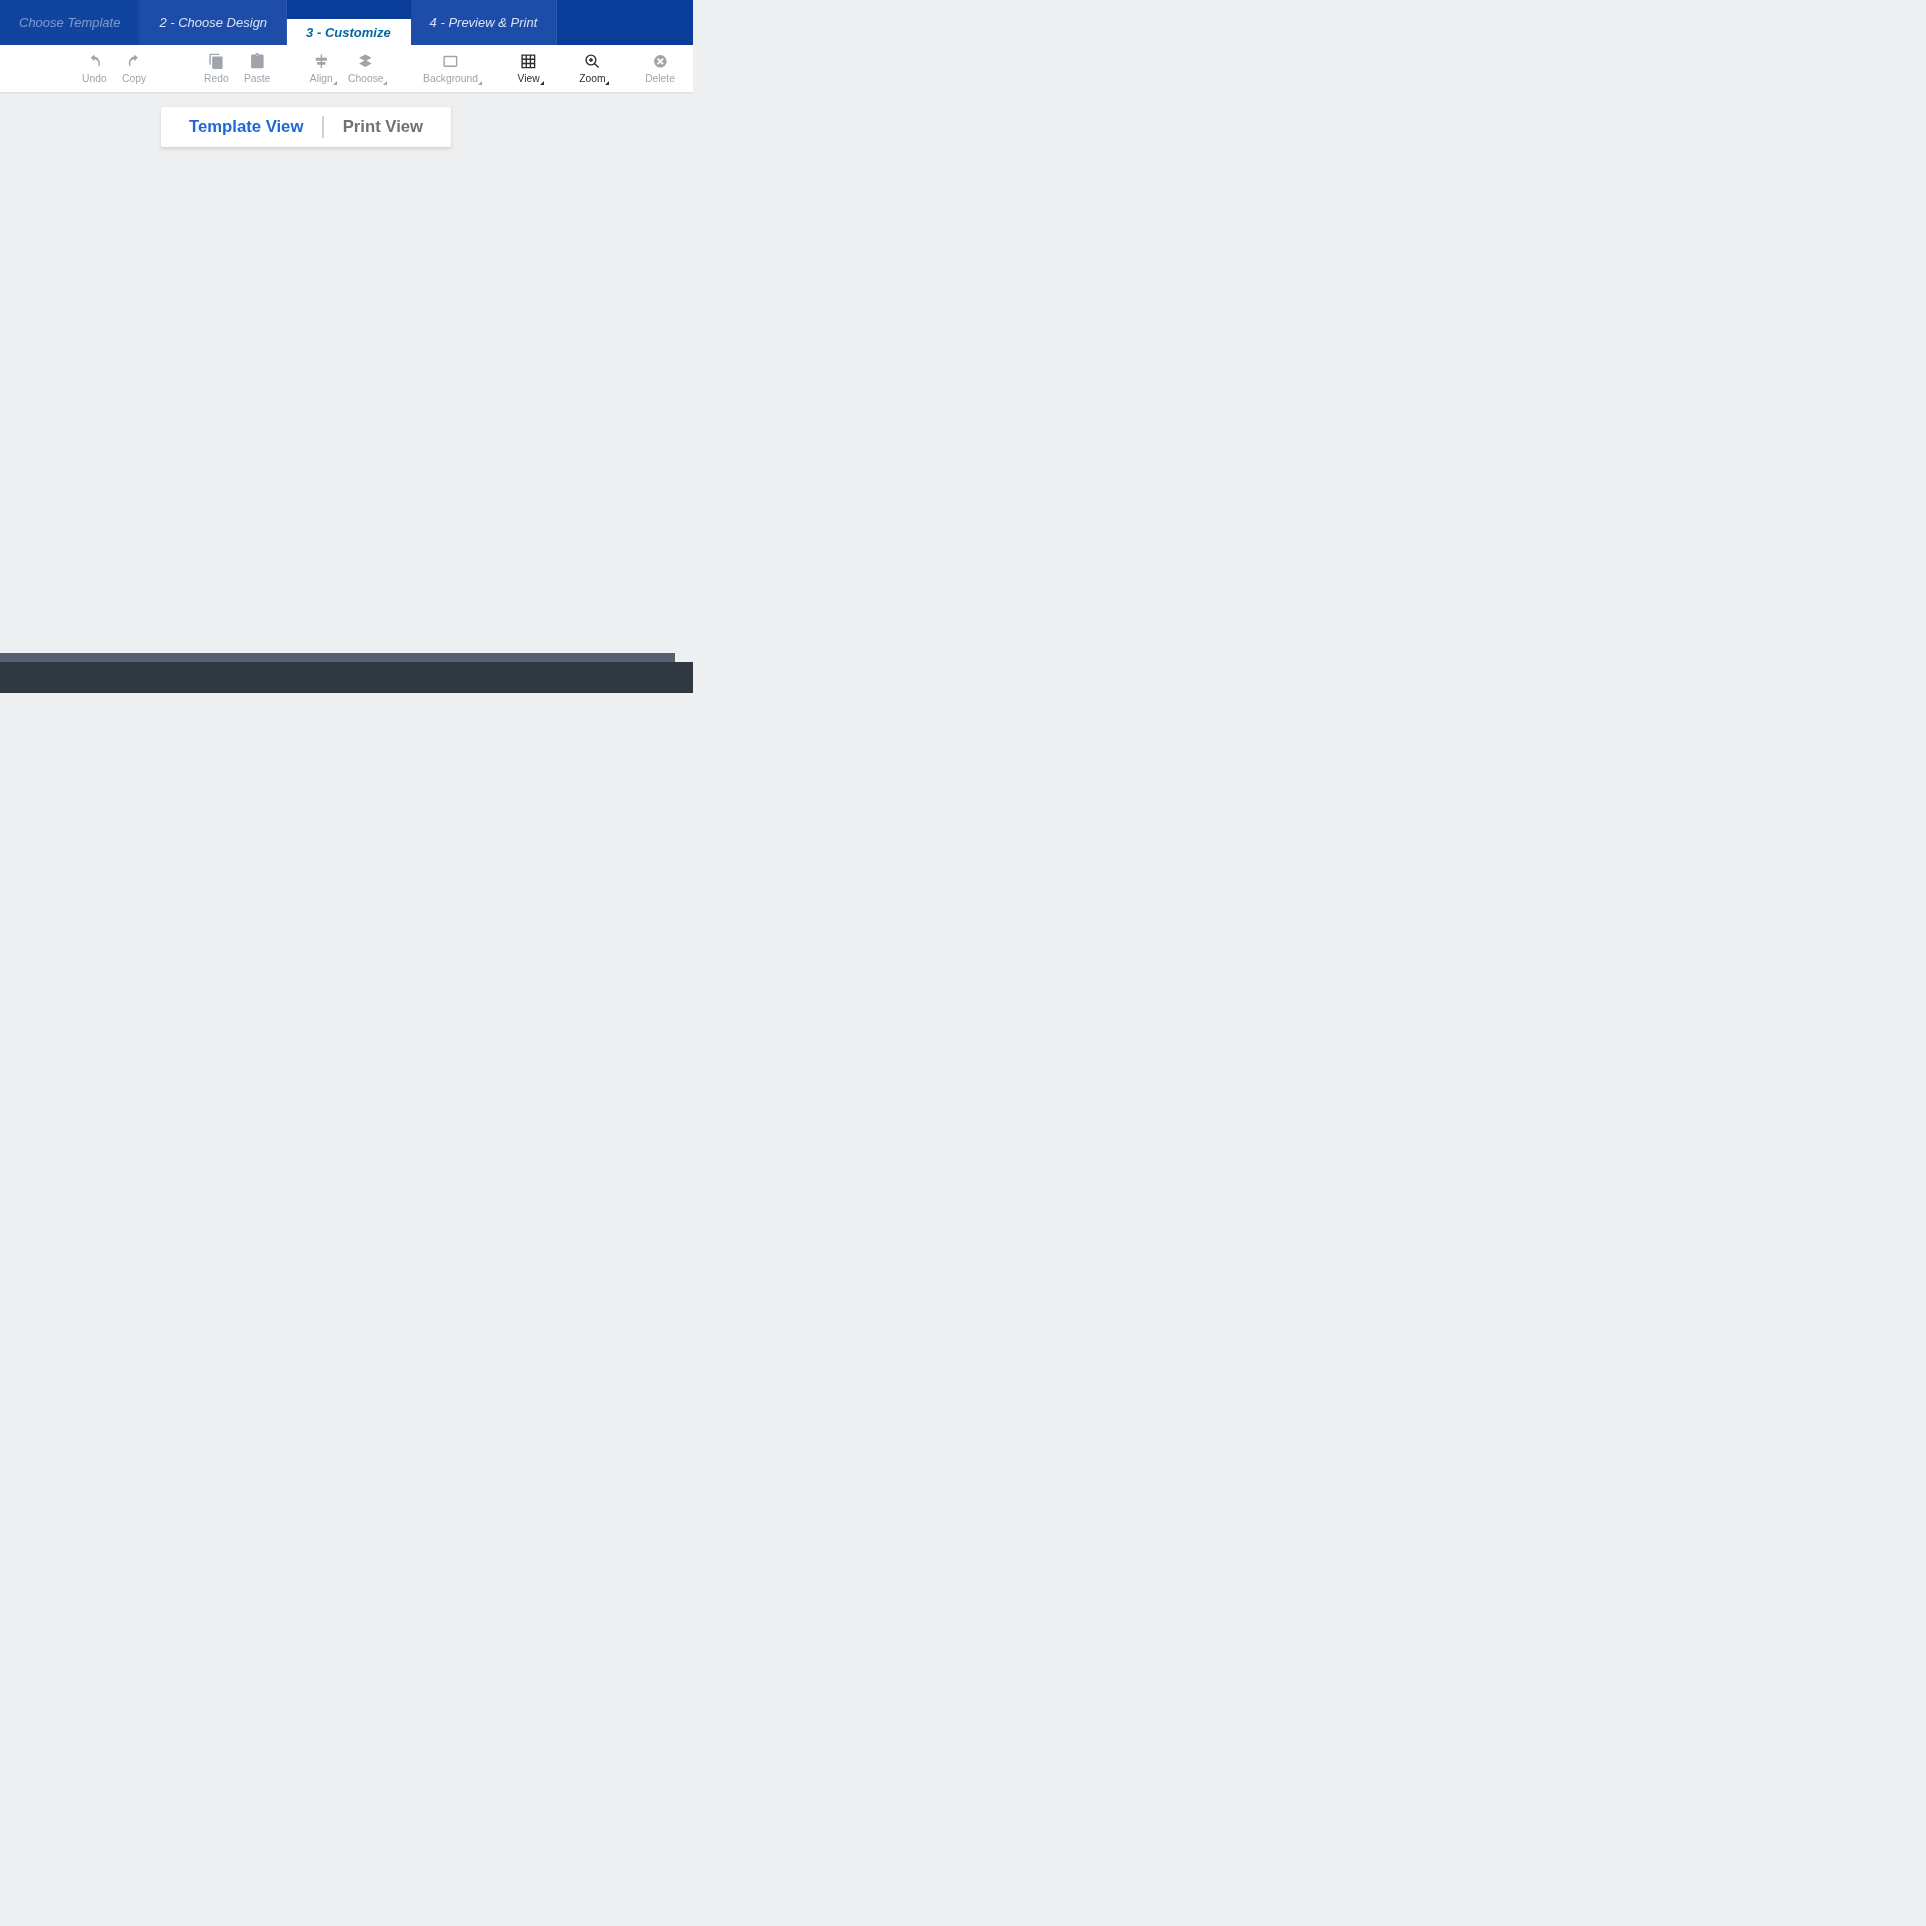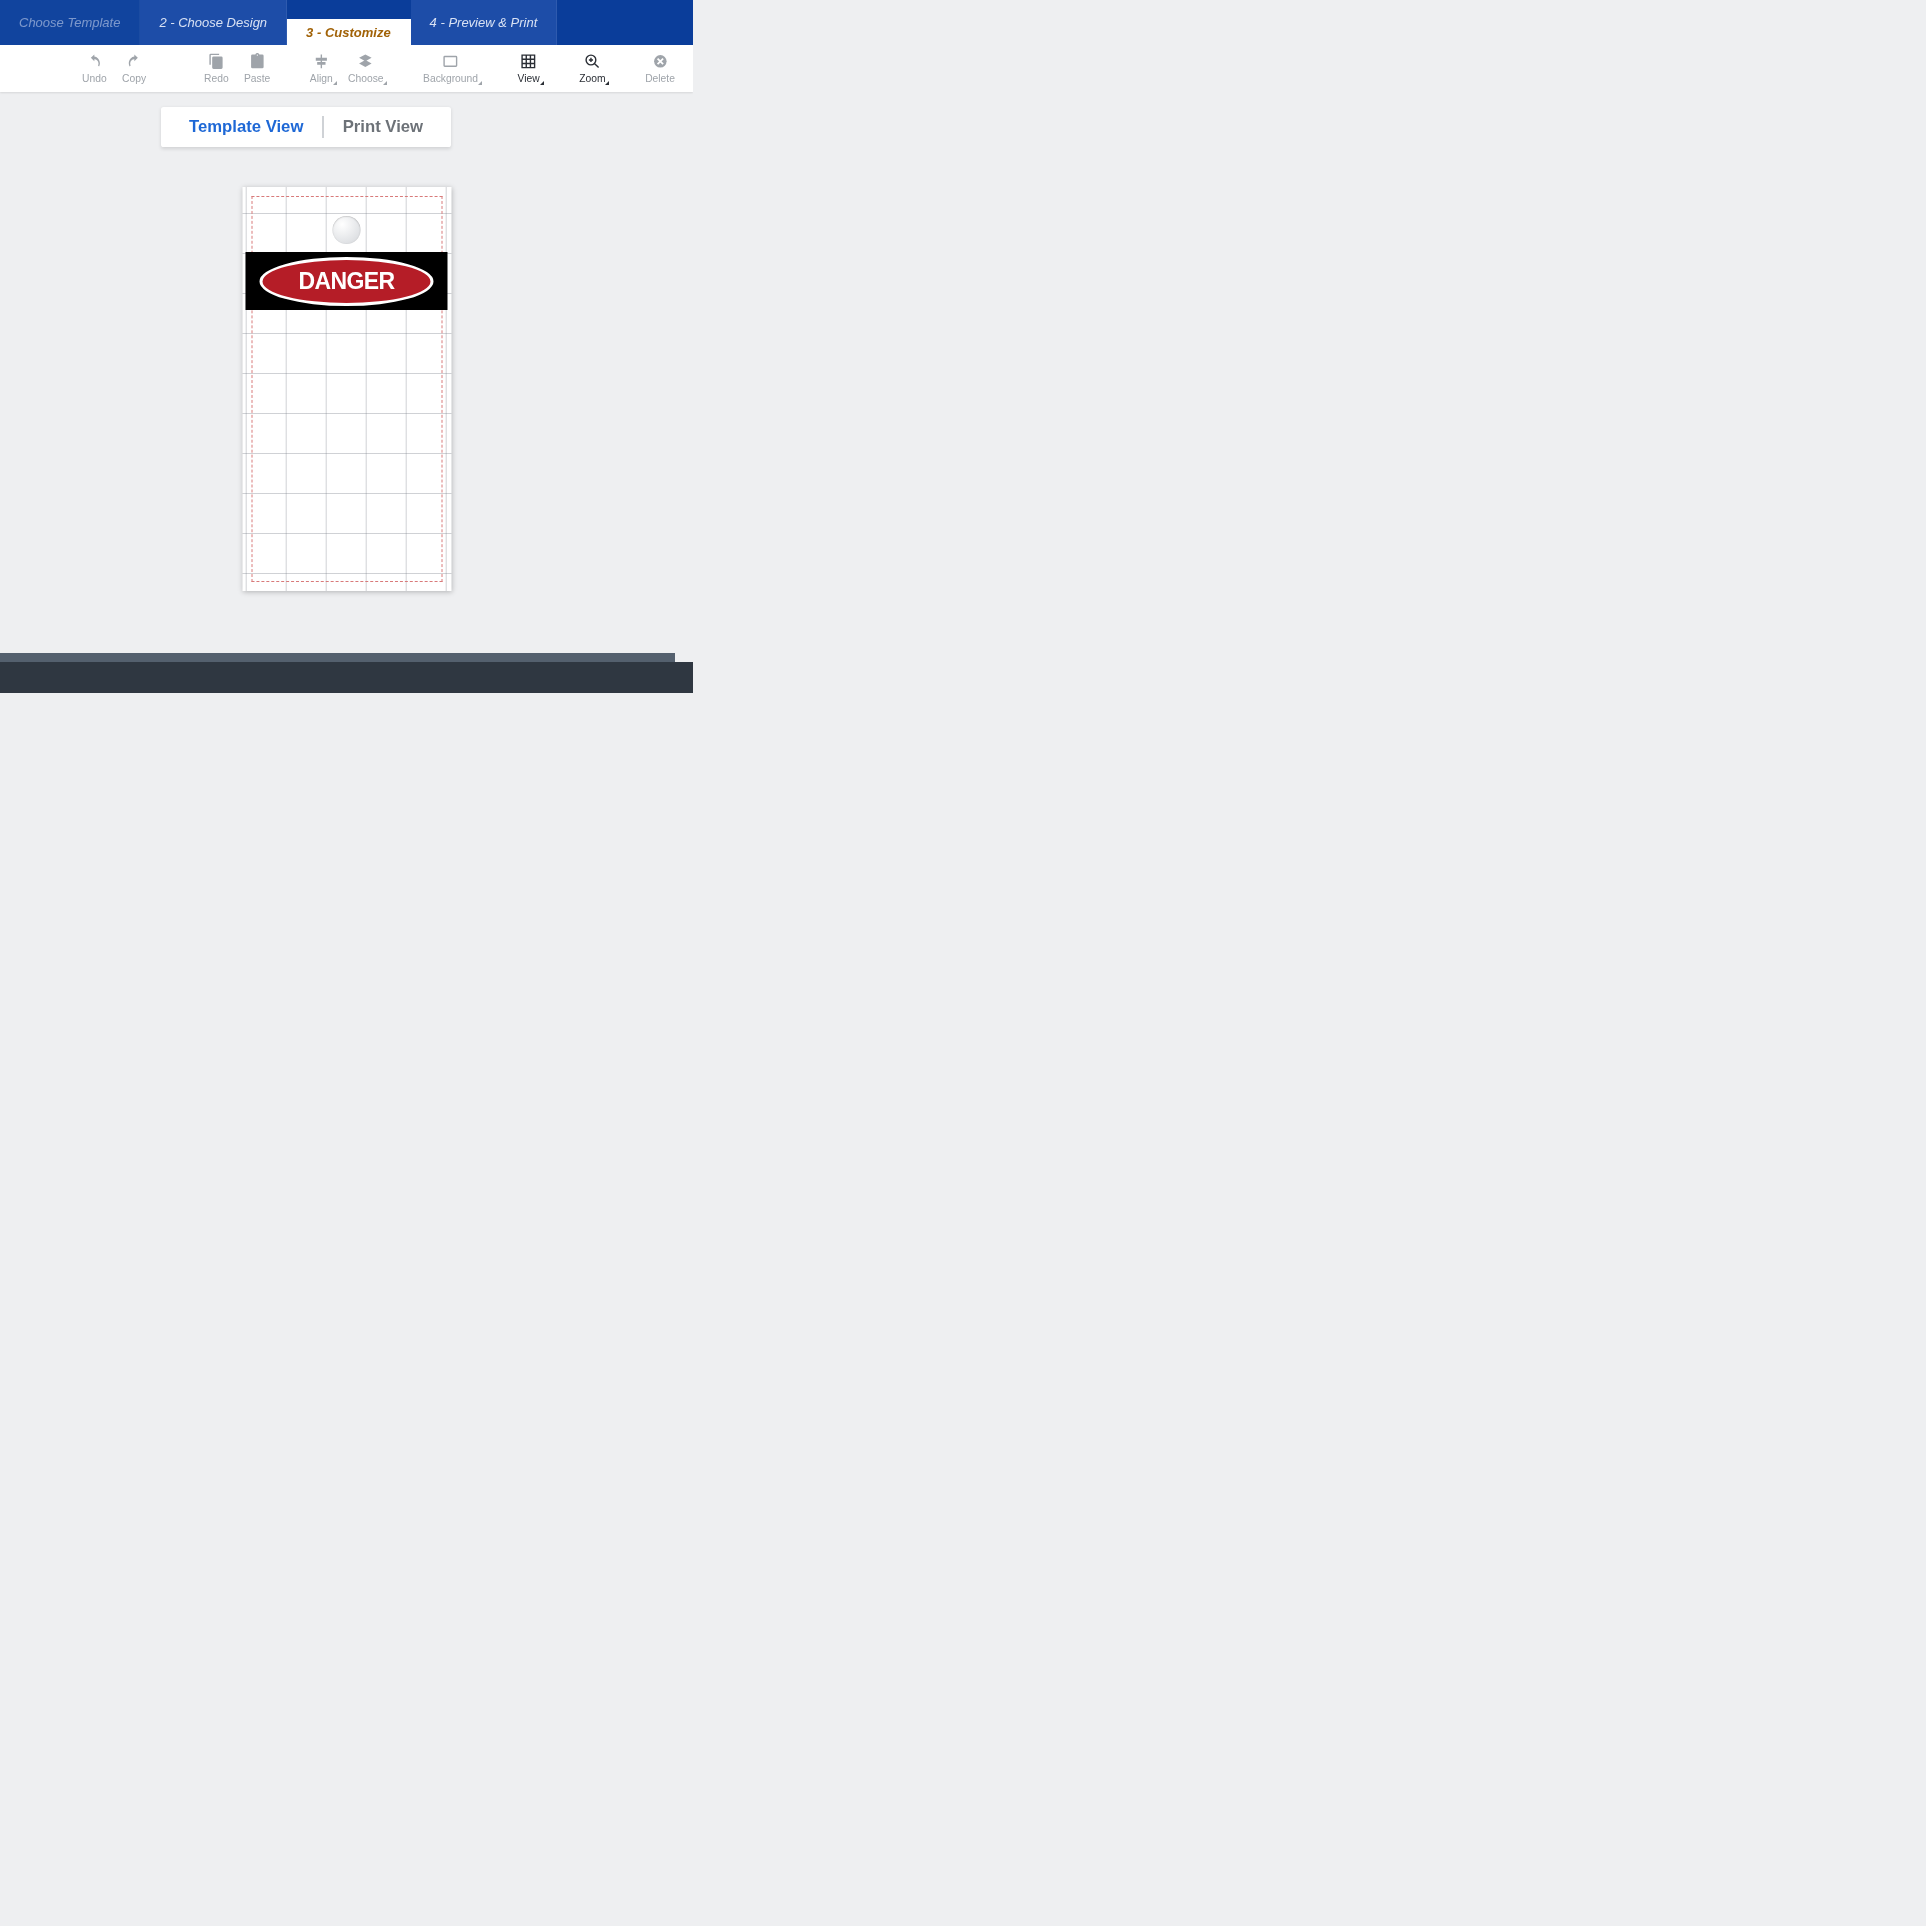--- a/index.html
+++ b/index.html
@@ -9,21 +9,21 @@
   .step-bar { background: #0a3d9a; height: 45px; display: flex; align-items: stretch; font-style: italic; }
   .step-tab {
     padding: 0 19px;
     display: flex; align-items: center; justify-content: center;
     color: #d9e2f4; font-size: 13px; font-weight: 500;
     border-right: 0.6px solid rgba(255,255,255,0.08);
     background: #1d4da8;
     cursor: pointer;
   }
   .step-tab.disabled { opacity: 0.55; background: #184ba3; }
-  .step-tab.active { background: #ffffff; color: #a16207; font-weight: 600; margin-top: 19px; }
+  .step-tab.active { background: #ffffff; color: #0369a1; font-weight: 600; margin-top: 19px; }
 
   
   .toolbar {
     background: #ffffff;
     height: 47px;
     display: flex;
     align-items: center;
     padding: 0 13px 0 77px;
     box-shadow: 0 0.6px 1.9px rgba(0,0,0,0.1);
     gap: 5.1px;
@@ -197,27 +197,17 @@
 </div>
 
 <div class="workspace">
 
   <div class="view-switch">
     <span class="active">Template View</span>
     <span class="view-divider"></span>
     <span class="inactive">Print View</span>
   </div>
 
-  <div class="canvas-area">
-    <div class="grid"></div>
-    <div class="safe-area"></div>
-    <div class="tag-hole"></div>
-    <div class="danger-block">
-      <div class="danger-oval">
-        <span>DANGER</span>
-      </div>
-    </div>
-  </div>
 
   <div class="footer1"></div>
   <div class="footer2"></div>
 </div>
 
 
 </body></html>

